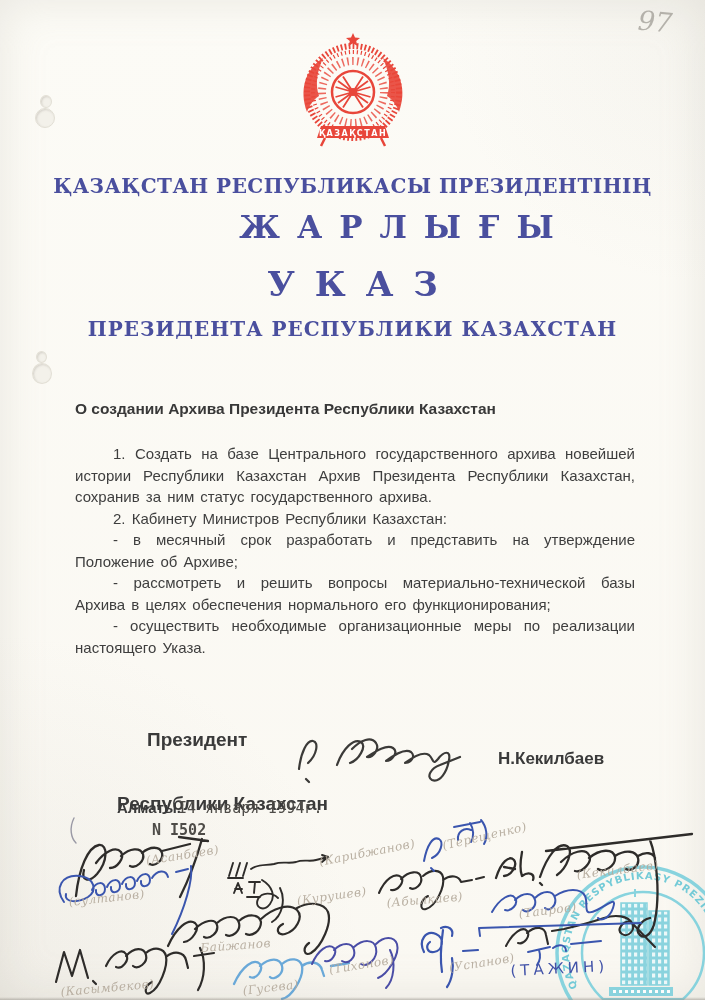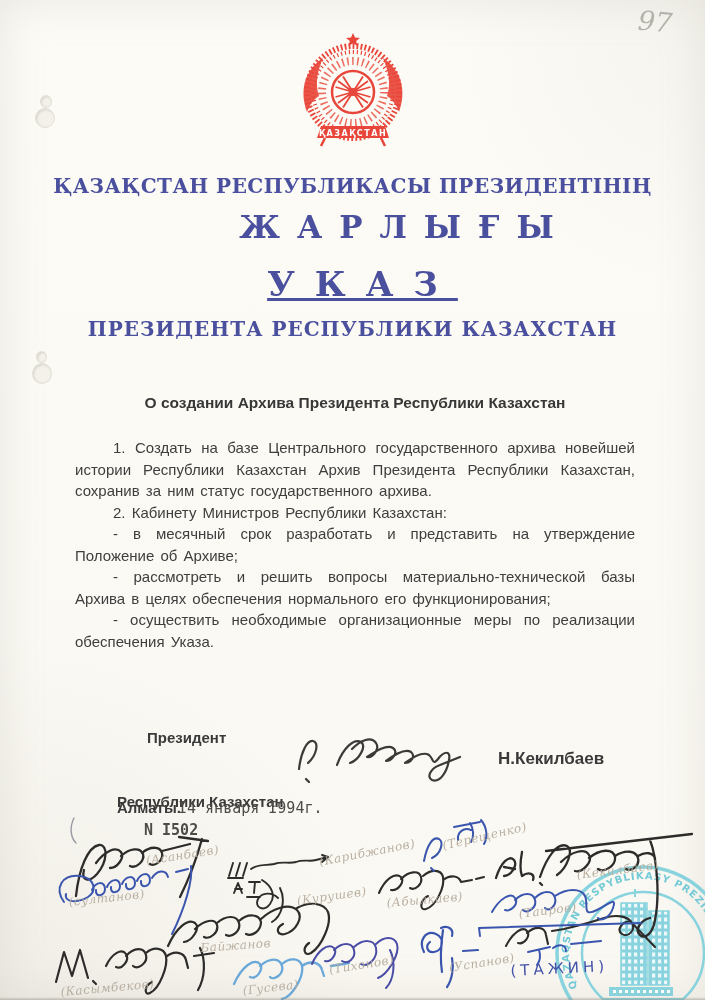--- a/index.html
+++ b/index.html
@@ -11,29 +11,29 @@
     box-shadow: inset 0 0 46px rgba(170,165,150,.22);
     font-family:"Liberation Sans","DejaVu Sans",sans-serif;}
   .abs{position:absolute;}
   
   .hdr{left:0;width:705px;text-align:center;color:#4a4f9e;
        font-family:"DejaVu Serif","Liberation Serif",serif;font-weight:bold;}
   .h1kz{top:174px;font-size:20px;letter-spacing:.5px;}
   .h2kz{top:209px;font-size:31px;padding-left:44px;}
   .h2kz .sp{letter-spacing:17px;margin-right:-17px;}
   .h3ru{top:264px;font-size:34px;}
-  .h3ru .sp{letter-spacing:20px;margin-right:-20px;text-decoration:underline;}
+  .h3ru .sp{letter-spacing:20px;margin-right:-20px;}
   .h4ru{top:317px;font-size:20px;letter-spacing:1px;}
   
   .doc-body{left:75px;top:384px;width:560px;color:#3e3e3e;}
-  .subject{text-align:center;font-weight:bold;font-size:15.5px;margin:10px 0 25px 0;color:#383838;}
+  .subject{font-weight:bold;font-size:15.5px;margin:16px 0 25px 0;color:#383838;}
   .doc-body p{margin:0;font-size:15px;line-height:21.5px;text-align:justify;
               text-indent:38px;word-spacing:2px;}
   
-  .sig-title{color:#3a3a3a;font-weight:bold;font-size:15px;}
+  .sig-title{color:#3a3a3a;font-weight:bold;font-size:19px;}
   .signer-name{color:#3a3a3a;font-weight:bold;font-size:17px;}
   .place{color:#3a3a3a;font-weight:bold;font-size:15px;}
   .typew{font-family:"DejaVu Sans Mono","Liberation Mono",monospace;font-size:15px;color:#4e4c48;}
   
   .pencil{position:absolute;font-family:"DejaVu Serif","Liberation Serif",serif;
           font-style:italic;font-size:12px;color:#b5ab9d;opacity:.92;
           letter-spacing:.5px;transform-origin:left top;white-space:nowrap;}
   .a0{left:145px;top:854px;transform:rotate(-9deg);}
   .a1{left:68px; top:895px;transform:rotate(-6deg);}
   .a2{left:318px;top:855px;transform:rotate(-11deg);}
@@ -98,30 +98,30 @@
   <div class="abs hdr h2kz"><span class="sp">ЖАРЛЫҒЫ</span></div>
   <div class="abs hdr h3ru"><span class="sp">УКАЗ</span></div>
   <div class="abs hdr h4ru">ПРЕЗИДЕНТА РЕСПУБЛИКИ КАЗАХСТАН</div>
 
   <div class="abs doc-body">
     <div class="subject">О создании Архива Президента Республики Казахстан</div>
     <p>1. Создать на базе Центрального государственного архива новейшей истории Республики Казахстан Архив Президента Республики Казахстан, сохранив за ним статус государственного архива.</p>
     <p>2. Кабинету Министров Республики Казахстан:</p>
     <p>- в месячный срок разработать и представить на утверждение Положение об Архиве;</p>
     <p>- рассмотреть и решить вопросы материально-технической базы Архива в целях обеспечения нормального его функционирования;</p>
-    <p>- осуществить необходимые организационные меры по реализации обеспечения Указа.</p>
+    <p>- осуществить необходимые организационные меры по реализации настоящего Указа.</p>
   </div>
 
   <div class="abs sig-title" style="left:147px;top:729px;">Президент</div>
   <div class="abs sig-title" style="left:117px;top:793px;">Республики Казахстан</div>
   <div class="abs signer-name" style="left:498px;top:749px;">Н.Кекилбаев</div>
 
   <div class="abs place" style="left:117px;top:799px;">Алматы.</div>
   <div class="abs typew" style="left:178px;top:799px;">I4 января I994г.</div>
-  <div class="abs typew" style="left:144px;top:821px;font-weight:bold;">N I502</div>
+  <div class="abs typew" style="left:152px;top:821px;font-weight:bold;">N I502</div>
 
   <div class="abs" style="left:543px;top:853px;">
     <svg width="200" height="200" viewBox="0 0 200 200">
       <defs>
         <pattern id="bw" width="6" height="7" patternUnits="userSpaceOnUse">
           <rect width="6" height="7" fill="#7bcfdc"></rect>
           <rect x="1" y="1.5" width="3.2" height="4" fill="#ffffff" opacity=".85"></rect>
         </pattern>
         <path id="stampArc" d="M35.9,137 A74,74 0 1 1 164.1,137" fill="none"></path>
       </defs>

